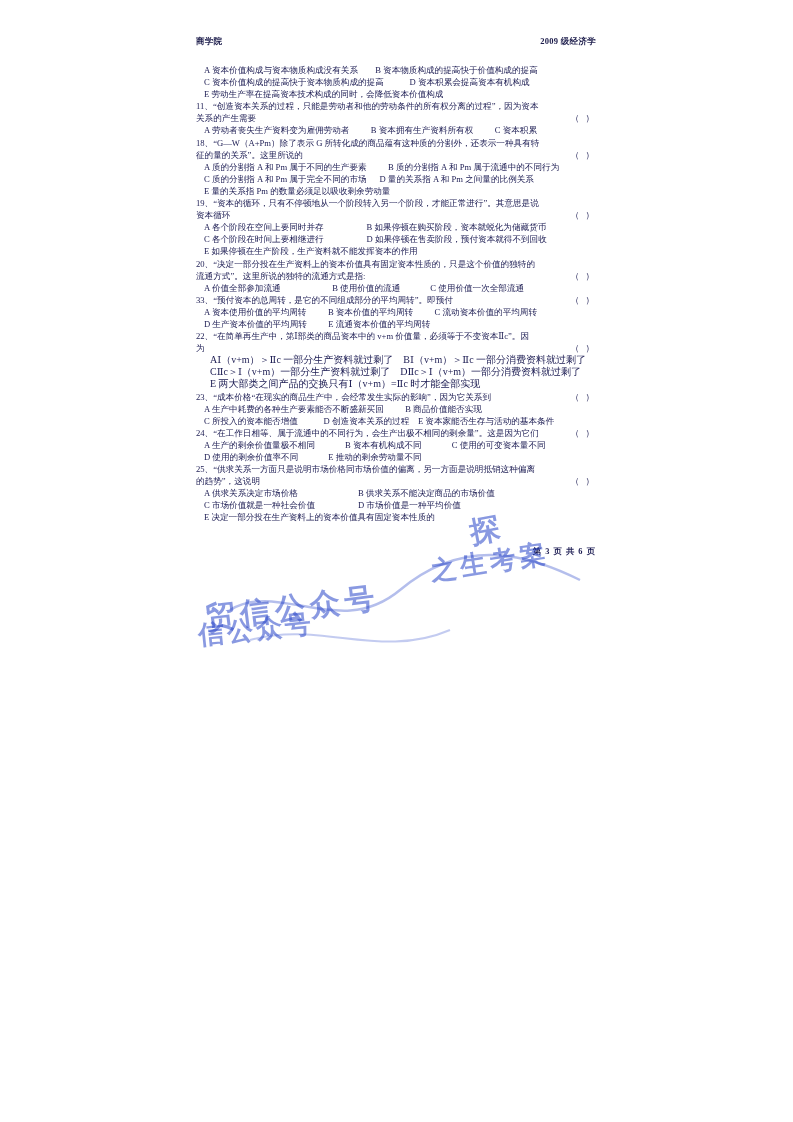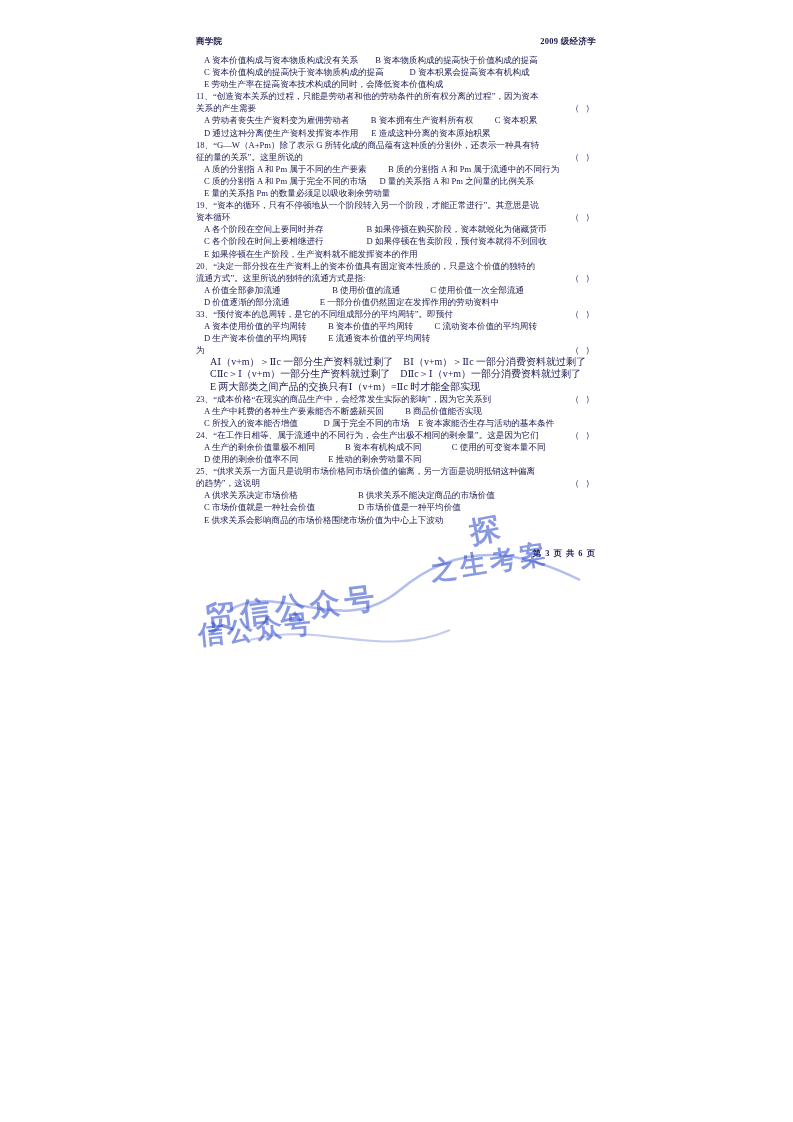--- a/index.html
+++ b/index.html
@@ -27,21 +27,21 @@
     top: 36px;
     width: 400px;
   }
   .header {
     display: flex;
     justify-content: space-between;
     align-items: baseline;
     font-size: 8.5px;
     font-weight: bold;
     letter-spacing: 0.3px;
-    margin-bottom: 6px;
+    margin-bottom: 16px;
   }
   .header .hdr-left { color: #1b1b4a; }
   .header .hdr-right { color: #1b1b4a; }
   .qline {
     font-size: 8.6px;
     line-height: 12.1px;
     color: #1b1b52;
     position: relative;
   }
   .paren {
@@ -129,21 +129,20 @@
     <div>
       <div class="opt">A 资本价值构成与资本物质构成没有关系        B 资本物质构成的提高快于价值构成的提高</div>
       <div class="opt">C 资本价值构成的提高快于资本物质构成的提高            D 资本积累会提高资本有机构成</div>
       <div class="opt">E 劳动生产率在提高资本技术构成的同时，会降低资本价值构成</div>
     </div>
 
     <div>
       <div class="qline"><span>11、</span><span>“创造资本关系的过程，只能是劳动者和他的劳动条件的所有权分离的过程”，因为资本</span></div>
       <div class="qline"><span>关系的产生需要</span><span class="paren">（          ）</span></div>
       <div class="opt">A 劳动者丧失生产资料变为雇佣劳动者          B 资本拥有生产资料所有权          C 资本积累</div>
-      <div class="opt">D 通过这种分离使生产资料发挥资本作用      E 造成这种分离的资本原始积累</div>
     </div>
 
     <div>
       <div class="qline"><span>18、</span><span>“G—W（A+Pm）除了表示 G 所转化成的商品蕴有这种质的分割外，还表示一种具有特</span></div>
       <div class="qline"><span>征的量的关系”。这里所说的</span><span class="paren">（          ）</span></div>
       <div class="opt">A 质的分割指 A 和 Pm 属于不同的生产要素          B 质的分割指 A 和 Pm 属于流通中的不同行为</div>
       <div class="opt">C 质的分割指 A 和 Pm 属于完全不同的市场      D 量的关系指 A 和 Pm 之间量的比例关系</div>
       <div class="opt">E 量的关系指 Pm 的数量必须足以吸收剩余劳动量</div>
     </div>
 
@@ -152,54 +151,54 @@
       <div class="qline"><span>资本循环</span><span class="paren">（          ）</span></div>
       <div class="opt">A 各个阶段在空间上要同时并存                    B 如果停顿在购买阶段，资本就蜕化为储藏货币</div>
       <div class="opt">C 各个阶段在时间上要相继进行                    D 如果停顿在售卖阶段，预付资本就得不到回收</div>
       <div class="opt">E 如果停顿在生产阶段，生产资料就不能发挥资本的作用</div>
     </div>
 
     <div>
       <div class="qline"><span>20、</span><span>“决定一部分投在生产资料上的资本价值具有固定资本性质的，只是这个价值的独特的</span></div>
       <div class="qline"><span>流通方式”。这里所说的独特的流通方式是指:</span><span class="paren">（          ）</span></div>
       <div class="opt">A 价值全部参加流通                        B 使用价值的流通              C 使用价值一次全部流通</div>
-      <div class="opt">D 价值逐渐的部分流通              E 一部分价值仍然固定在发挥作用的劳动资料中</div>
     </div>
 
     <div>
       <div class="qline"><span>33、</span><span>“预付资本的总周转，是它的不同组成部分的平均周转”。即预付</span><span class="paren">（          ）</span></div>
       <div class="opt">A 资本使用价值的平均周转          B 资本价值的平均周转          C 流动资本价值的平均周转</div>
       <div class="opt">D 生产资本价值的平均周转          E 流通资本价值的平均周转</div>
     </div>
 
     <div>
+      <div class="qline"><span>22、</span><span>“在简单再生产中，第Ⅰ部类的商品资本中的 v+m 价值量，必须等于不变资本Ⅱc”。因</span></div>
       <div class="qline"><span>为</span><span class="paren">（          ）</span></div>
       <div class="opt2">AⅠ（v+m）＞Ⅱc 一部分生产资料就过剩了    BⅠ（v+m）＞Ⅱc 一部分消费资料就过剩了</div>
       <div class="opt2">CⅡc＞Ⅰ（v+m）一部分生产资料就过剩了    DⅡc＞Ⅰ（v+m）一部分消费资料就过剩了</div>
       <div class="opt2">E 两大部类之间产品的交换只有Ⅰ（v+m）=Ⅱc 时才能全部实现</div>
     </div>
 
     <div>
       <div class="qline"><span>23、</span><span>“成本价格“在现实的商品生产中，会经常发生实际的影响”，因为它关系到</span><span class="paren">（          ）</span></div>
       <div class="opt">A 生产中耗费的各种生产要素能否不断盛新买回          B 商品价值能否实现</div>
-      <div class="opt">C 所投入的资本能否增值            D 属于完全不同的市场    E 资本家能否生存与活动的基本条件</div>
+      <div class="opt">C 所投入的资本能否增值            D 创造资本关系的过程    E 资本家能否生存与活动的基本条件</div>
     </div>
 
     <div>
       <div class="qline"><span>24、</span><span>“在工作日相等、属于流通中的不同行为，会生产出极不相同的剩余量”。这是因为它们</span><span class="paren">（          ）</span></div>
       <div class="opt">A 生产的剩余价值量极不相同              B 资本有机构成不同              C 使用的可变资本量不同</div>
       <div class="opt">D 使用的剩余价值率不同              E 推动的剩余劳动量不同</div>
     </div>
 
     <div>
       <div class="qline"><span>25、</span><span>“供求关系一方面只是说明市场价格同市场价值的偏离，另一方面是说明抵销这种偏离</span></div>
       <div class="qline"><span>的趋势”，这说明</span><span class="paren">（          ）</span></div>
       <div class="opt">A 供求关系决定市场价格                            B 供求关系不能决定商品的市场价值</div>
       <div class="opt">C 市场价值就是一种社会价值                    D 市场价值是一种平均价值</div>
-      <div class="opt">E 供求关系会影响商品的市场价格围绕市场价值为中心上下波动</div>
+      <div class="opt">E 决定一部分投在生产资料上的资本价值具有固定资本性质的</div>
     </div>
 
     <div class="footer">第 3 页 共 6 页</div>
   </div>
 
   <div class="watermark wm1">探</div>
   <div class="watermark wm2">之生考案</div>
   <div class="watermark wm3">贸信公众号</div>
   <div class="watermark wm4">信公众号</div>
 

